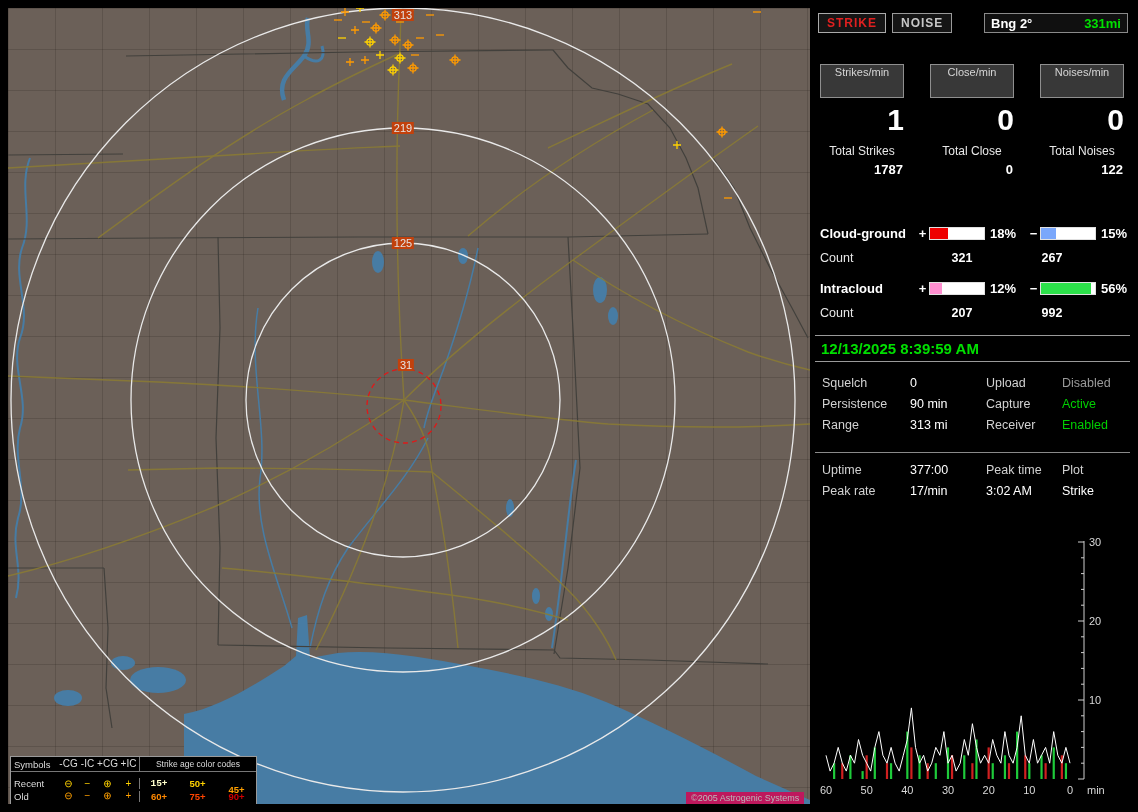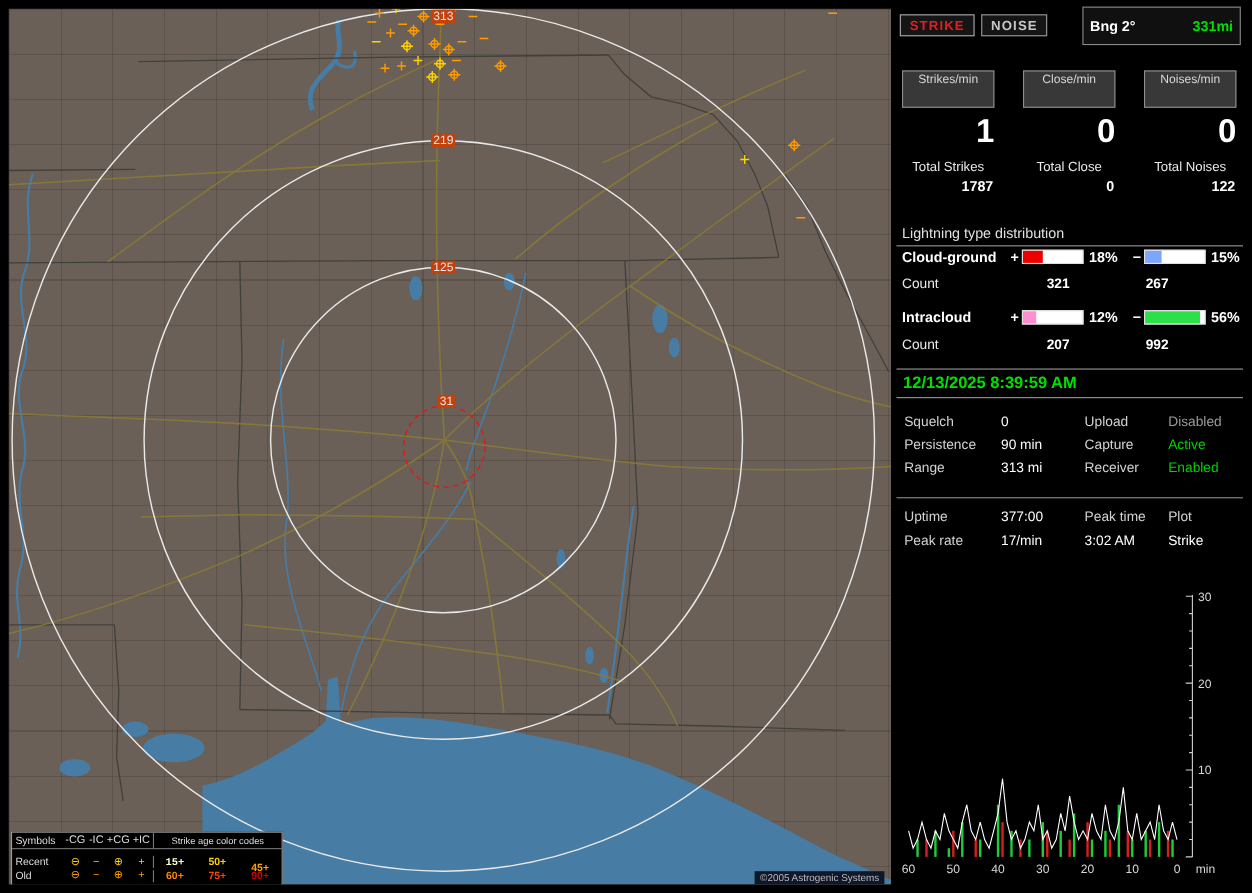--- a/index.html
+++ b/index.html
@@ -22,34 +22,34 @@
     border:1px solid #9a9a9a;z-index:8;font-size:9.5px;color:#ddd;}
   .lg-grid{display:grid;grid-template-columns:48px 19px 19px 21px 21px 39px 39px 39px;align-items:center;}
   .lg-head{border-bottom:1px solid #777;height:15px;}
   .lg-row{height:16px;}
   .lg-lab{padding-left:3px;color:#ddd;}
   .lg-sym{text-align:center;font-size:10px;line-height:10px;}
   .lg-agehead{grid-column:6/9;text-align:center;font-size:8.5px;color:#ddd;border-left:1px solid #777;height:100%;line-height:14px;}
   .lg-age{text-align:center;font-weight:bold;}
   .lg-age:nth-child(6){border-left:1px solid #777;}
 
-  #copyright{position:absolute;left:678px;top:784px;background:#0f172a;color:#bbb;
+  #copyright{position:absolute;left:678px;top:784px;background:#be185d;color:#bbb;
     font-size:9px;padding:1px 5px;z-index:8;text-align:right;}
 
   
   #panel{position:absolute;left:815px;top:8px;width:315px;height:796px;background:#000;
     color:#ddd;font-size:12.5px;}
   .abs{position:absolute;left:0;width:315px;}
 
   #toolbar{top:4px;display:flex;align-items:center;gap:6px;padding:0 2px 0 3px;height:22px;}
   .tb-btn{height:20px;padding:0 8px;background:#151515;border:1px solid #9a9a9a;
     font-weight:bold;font-size:12px;letter-spacing:1px;display:flex;align-items:center;}
   #strike-btn{color:#e02020;border-color:#aaa;}
   #noise-btn{color:#c8c8c8;}
-  #bearing-box{margin-left:auto;width:144px;height:35px;border:1px solid #8a8a8a;background:#101010;
+  #bearing-box{margin-left:auto;width:144px;height:20px;border:1px solid #8a8a8a;background:#101010;
     display:flex;align-items:center;justify-content:space-between;padding:0 6px;font-size:13px;font-weight:bold;}
   #bearing-label{color:#fff;}
   #bearing-range{color:#00e000;}
 
   #rates{top:56px;display:grid;grid-template-columns:84px 84px 84px;column-gap:26px;padding-left:5px;}
   .chip{height:34px;line-height:15px;border:1px solid #8f8f8f;background:#383838;color:#d6d6d6;
     font-size:11px;text-align:center;}
   .bignum{margin-top:4px;height:36px;font-size:30px;font-weight:bold;color:#fff;text-align:right;line-height:36px;}
   .tot-lab{margin-top:6px;font-size:12px;color:#e8e8e8;text-align:center;white-space:nowrap;}
   .tot-val{margin-top:4px;font-size:13px;font-weight:bold;color:#fff;text-align:right;padding-right:1px;}
@@ -313,21 +313,20 @@
         <div class="tot-val">0</div>
       </div>
       <div>
         <div class="chip">Noises/min</div>
         <div class="bignum">0</div>
         <div class="tot-lab">Total Noises</div>
         <div class="tot-val">122</div>
       </div>
     </div>
 
-    <div id="dist-title" class="abs">Lightning type distribution</div>
 
     <div class="dist-row abs" style="top:218px">
       <span>Cloud-ground</span>
       <span class="sign">+</span>
       <span class="bar">
           <i style="width: 34%; background: rgb(238, 0, 0);"></i>
         </span>
       <span class="pct">18%</span>
       <span class="sign">−</span>
       <span class="bar">

